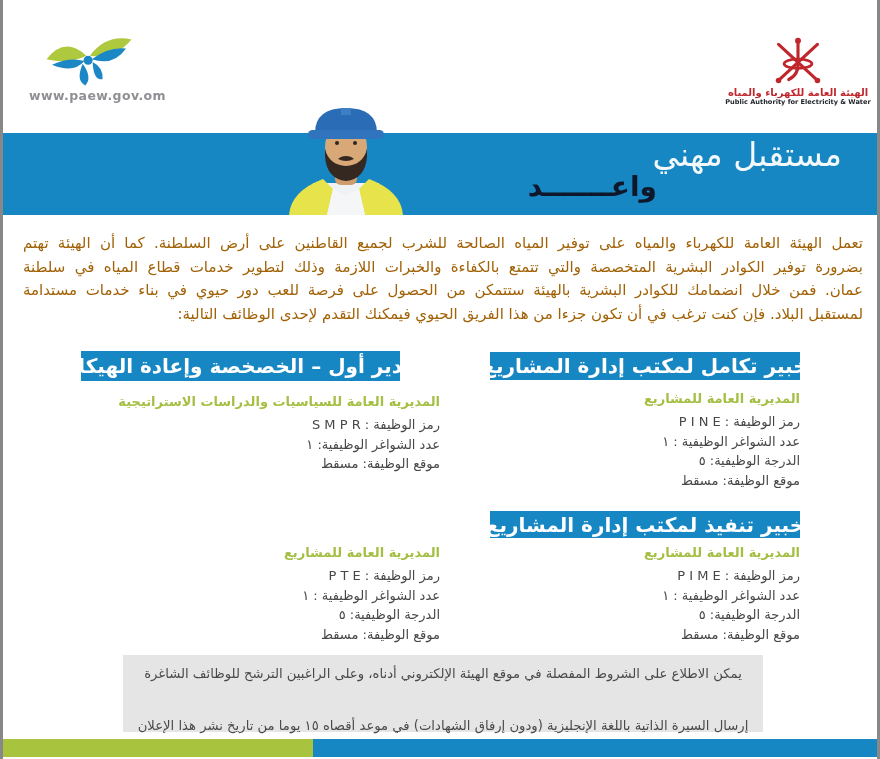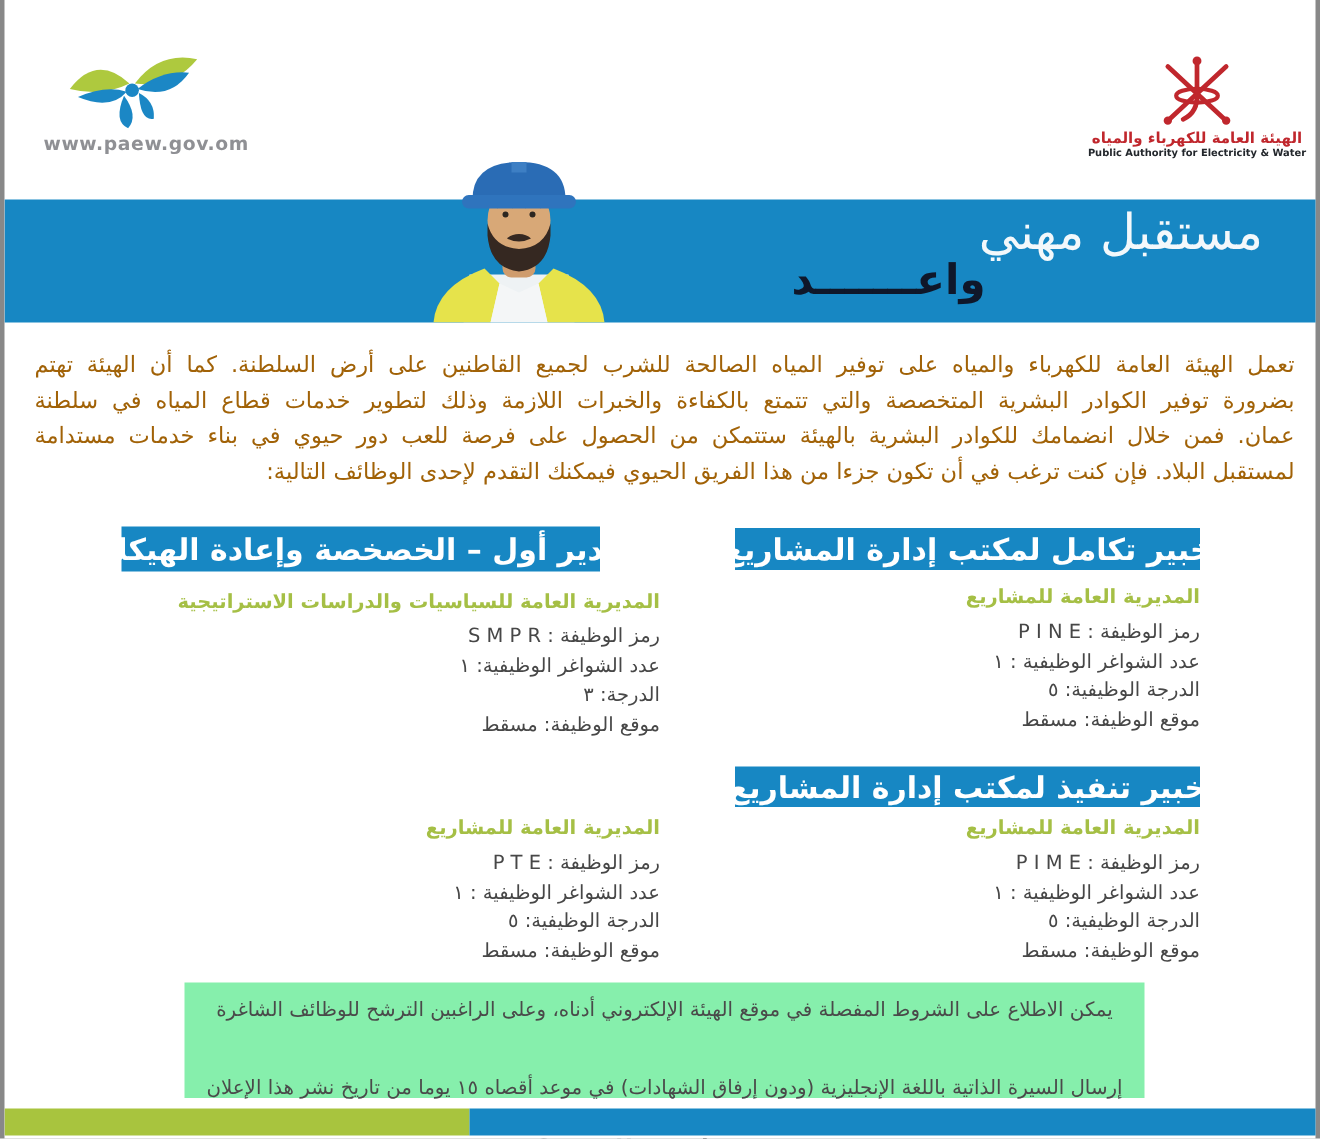--- a/index.html
+++ b/index.html
@@ -38,21 +38,21 @@
   .bar-4{left:487px;top:511px;width:310px;height:27px;}
   .job-body{position:absolute;direction:rtl;text-align:right;color:#474747;font-size:13px;}
   .body-1{left:80px;top:394px;width:357px;}
   .body-2{left:488px;top:391px;width:309px;}
   .body-3{left:80px;top:545px;width:357px;}
   .body-4{left:488px;top:545px;width:309px;}
   .job-dir{color:#a5bf45;font-weight:bold;font-size:13px;margin-bottom:6px;}
   .job-line{line-height:19.5px;}
 
   
-  .note-box{position:absolute;left:120px;top:655px;width:640px;height:77px;background:#86efac;
+  .note-box{position:absolute;left:120px;top:655px;width:640px;height:77px;background:#e5e5e5;
             text-align:center;}
   .note-line{direction:rtl;color:#4a4a4a;font-size:13.2px;line-height:21px;margin-top:31px;}
   .note-line:first-child{margin-top:8px;}
   .note-link{display:inline-block;margin-top:2px;font-size:12.5px;font-weight:bold;
              color:#1a7dc0;text-decoration:underline;}
   .coop-row{display:flex;align-items:center;justify-content:center;gap:6px;margin-top:2px;}
   .crowe-tri{width:0;height:0;border-left:6px solid transparent;border-right:6px solid transparent;
              border-bottom:10px solid #e3a43c;}
   .crowe-name{font-size:14px;font-weight:bold;color:#5b5e62;}
   .coop-label{direction:rtl;font-size:12px;color:#4a4a4a;}
@@ -129,21 +129,20 @@
     <div class="ln j">بضرورة توفير الكوادر البشرية المتخصصة والتي تتمتع بالكفاءة والخبرات اللازمة وذلك لتطوير خدمات قطاع المياه في سلطنة</div>
     <div class="ln j">عمان. فمن خلال انضمامك للكوادر البشرية بالهيئة ستتمكن من الحصول على فرصة للعب دور حيوي في بناء خدمات مستدامة</div>
     <div class="ln">لمستقبل البلاد. فإن كنت ترغب في أن تكون جزءا من هذا الفريق الحيوي فيمكنك التقدم لإحدى الوظائف التالية:</div>
   </div>
 
   <div class="job-bar bar-1">مدير أول – الخصخصة وإعادة الهيكلة</div>
   <div class="job-body body-1">
     <div class="job-dir">المديرية العامة للسياسيات والدراسات الاستراتيجية</div>
     <div class="job-line">رمز الوظيفة : S M P R</div>
     <div class="job-line">عدد الشواغر الوظيفية: ١</div>
-    <div class="job-line">الدرجة: ٣</div>
     <div class="job-line">موقع الوظيفة: مسقط</div>
   </div>
 
   <div class="job-bar bar-2">خبير تكامل لمكتب إدارة المشاريع</div>
   <div class="job-body body-2">
     <div class="job-dir">المديرية العامة للمشاريع</div>
     <div class="job-line">رمز الوظيفة : P I N E</div>
     <div class="job-line">عدد الشواغر الوظيفية : ١</div>
     <div class="job-line">الدرجة الوظيفية: ٥</div>
     <div class="job-line">موقع الوظيفة: مسقط</div>

